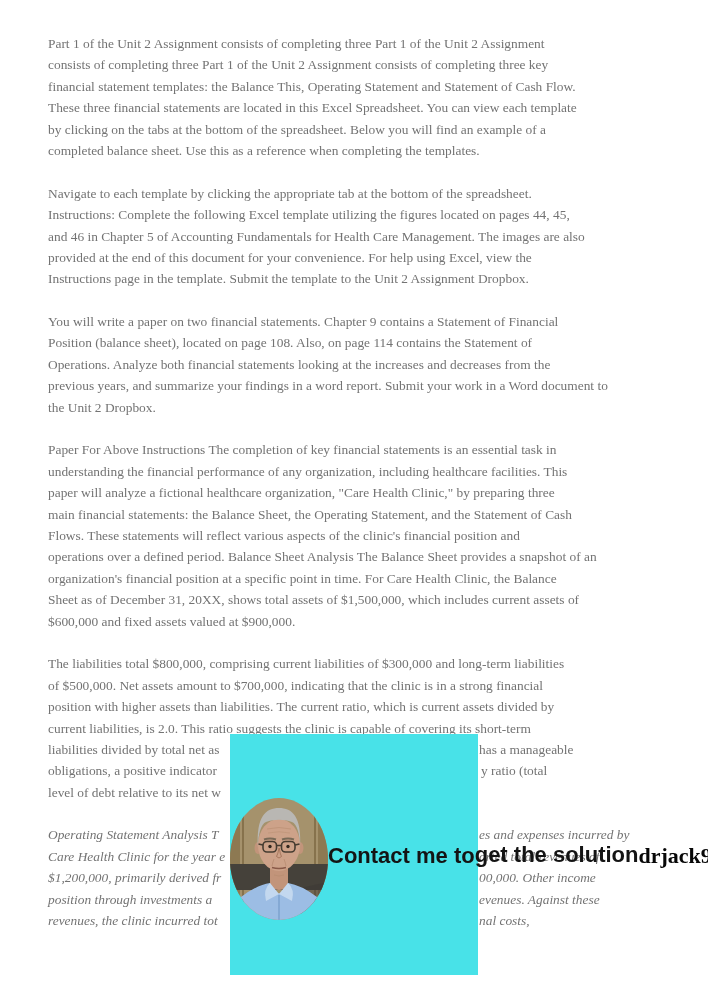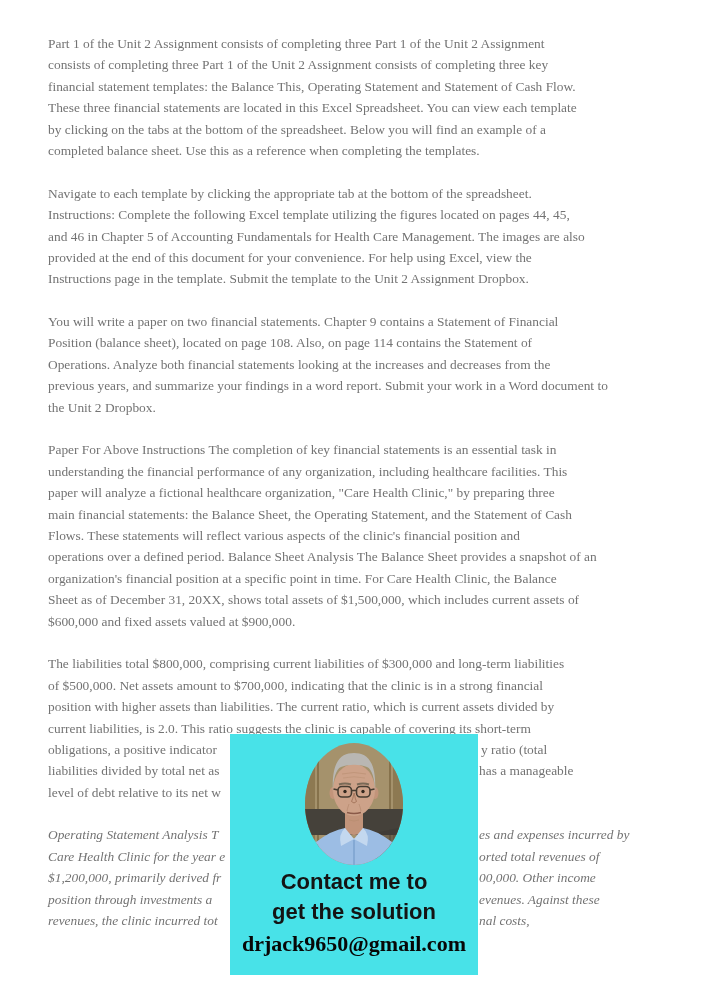--- a/index.html
+++ b/index.html
@@ -46,21 +46,21 @@
   }
   .overlay {
     position: absolute;
     left: 230px;
     top: 734px;
     width: 248px;
     height: 241px;
     background: #48e2e8;
     z-index: 5;
     display: flex;
-    flex-direction: column;
+    flex-direction: row;
     align-items: center;
   }
   .photo-oval {
     margin-top: 9px;
     width: 98px;
     height: 122px;
     border-radius: 50%;
     overflow: hidden;
     flex: 0 0 auto;
   }
@@ -124,22 +124,22 @@
         <div class="line">operations over a defined period. Balance Sheet Analysis The Balance Sheet provides a snapshot of an</div>
         <div class="line">organization's financial position at a specific point in time. For Care Health Clinic, the Balance</div>
         <div class="line">Sheet as of December 31, 20XX, shows total assets of $1,500,000, which includes current assets of</div>
         <div class="line">$600,000 and fixed assets valued at $900,000.</div>
       </div>
       <div class="paragraph">
         <div class="line">The liabilities total $800,000, comprising current liabilities of $300,000 and long-term liabilities</div>
         <div class="line">of $500,000. Net assets amount to $700,000, indicating that the clinic is in a strong financial</div>
         <div class="line">position with higher assets than liabilities. The current ratio, which is current assets divided by</div>
         <div class="line">current liabilities, is 2.0. This ratio suggests the clinic is capable of covering its short-term</div>
+        <div class="line"><span class="frag-left">liabilities divided by total net as</span><span class="frag-right" style="left: 431px;">has a manageable</span></div>
         <div class="line"><span class="frag-left">obligations, a positive indicator</span><span class="frag-right" style="left: 433px;">y ratio (total</span></div>
-        <div class="line"><span class="frag-left">liabilities divided by total net as</span><span class="frag-right" style="left: 431px;">has a manageable</span></div>
         <div class="line"><span class="frag-left">level of debt relative to its net w</span><span class="frag-right" style="left: 431px;"></span></div>
       </div>
       <div class="paragraph">
         <div class="line"><span class="frag-left">Operating Statement Analysis T</span><span class="frag-right" style="left: 431px;">es and expenses incurred by</span></div>
         <div class="line"><span class="frag-left">Care Health Clinic for the year e</span><span class="frag-right" style="left: 431px;">orted total revenues of</span></div>
         <div class="line"><span class="frag-left">$1,200,000, primarily derived fr</span><span class="frag-right" style="left: 431px;">00,000. Other income</span></div>
         <div class="line"><span class="frag-left">position through investments a</span><span class="frag-right" style="left: 431px; text-align: right;">evenues. Against these</span></div>
         <div class="line"><span class="frag-left">revenues, the clinic incurred tot</span><span class="frag-right" style="left: 431px;">nal costs,</span></div>
       </div>
     </div>

